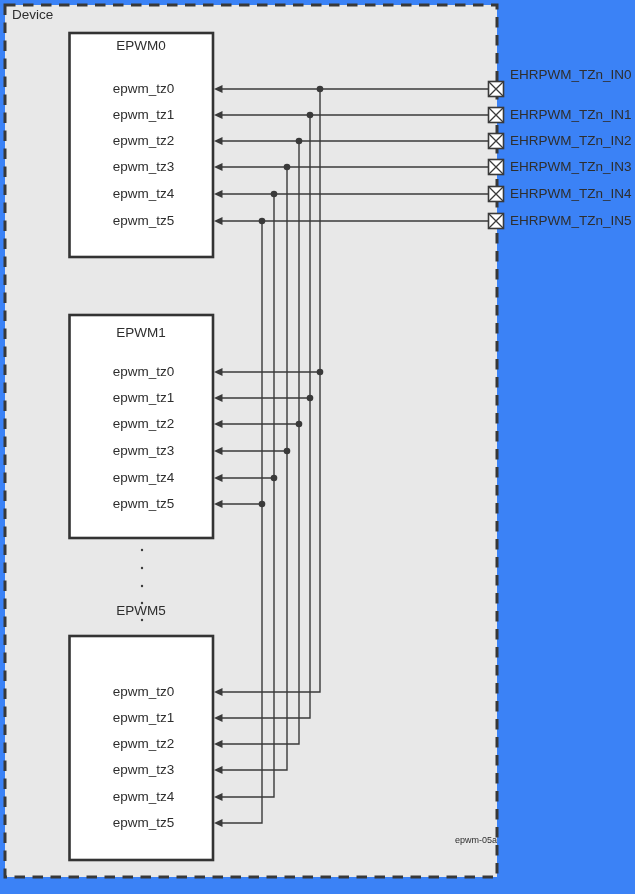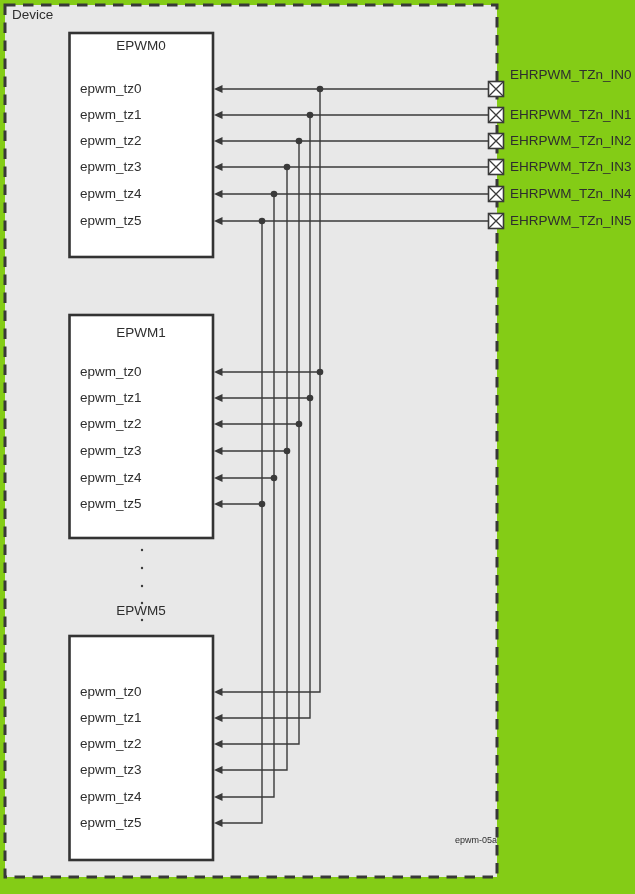--- a/index.html
+++ b/index.html
@@ -1,40 +1,40 @@
 <!DOCTYPE html>
 <html><head>
 <meta charset="utf-8">
 <style>
   html,body{margin:0;padding:0;background:#ffffff;}
   #canvas{
     position:relative;
     width:635px;height:894px;
-    background:#84cc16;
+    background:#3b82f6;
     font-family:"Liberation Sans", sans-serif;
     overflow:hidden;
   }
   svg{position:absolute;left:0;top:0;}
   .net{stroke:#3a3a3a;stroke-width:1.4;fill:none;}
   .dot{fill:#3a3a3a;stroke:none;}
   .arrow{fill:#3a3a3a;stroke:none;}
   .block{fill:#ffffff;stroke:#333333;stroke-width:2.6;}
   .device{fill:#e8e8e8;stroke:#383838;stroke-width:3;stroke-dasharray:10.5 7.5;}
   .pinbox{fill:#ffffff;stroke:#3a3a3a;stroke-width:1.6;}
   .pincross{stroke:#3a3a3a;stroke-width:1.3;fill:none;}
   .edot{fill:#3a3a3a;}
   .label{
     position:absolute;
     color:#2e2e2e;
     font-size:13.5px;
     line-height:14px;
     white-space:nowrap;
   }
   .title{width:144px;left:69px;text-align:center;}
-  .sig{left:80px;width:127px;text-align:left;}
+  .sig{left:80px;width:127px;text-align:center;}
   .pinlbl{left:510px;}
   .caption{font-size:9px;line-height:10px;left:397px;width:100px;text-align:right;}
 </style>
 </head>
 <body>
 
 <div id="canvas">
 
   <svg width="635" height="894" viewBox="0 0 635 894">
 

